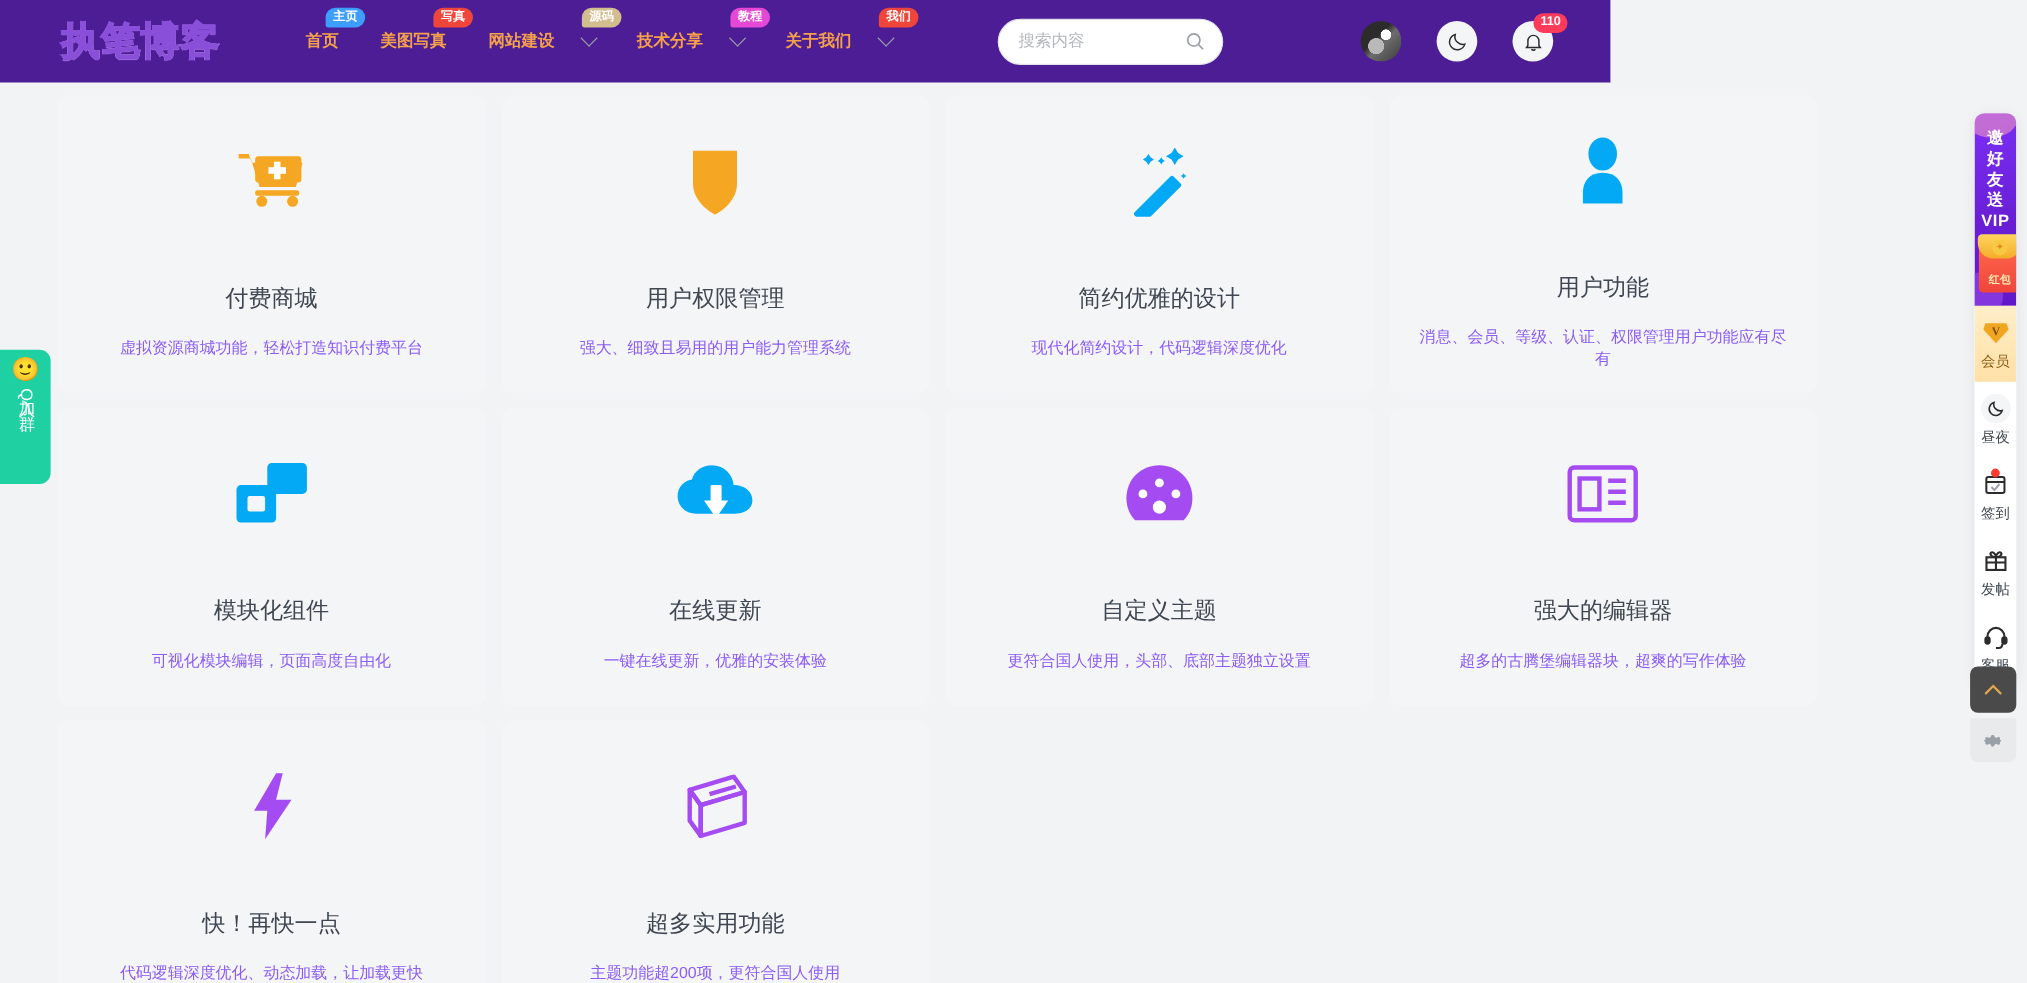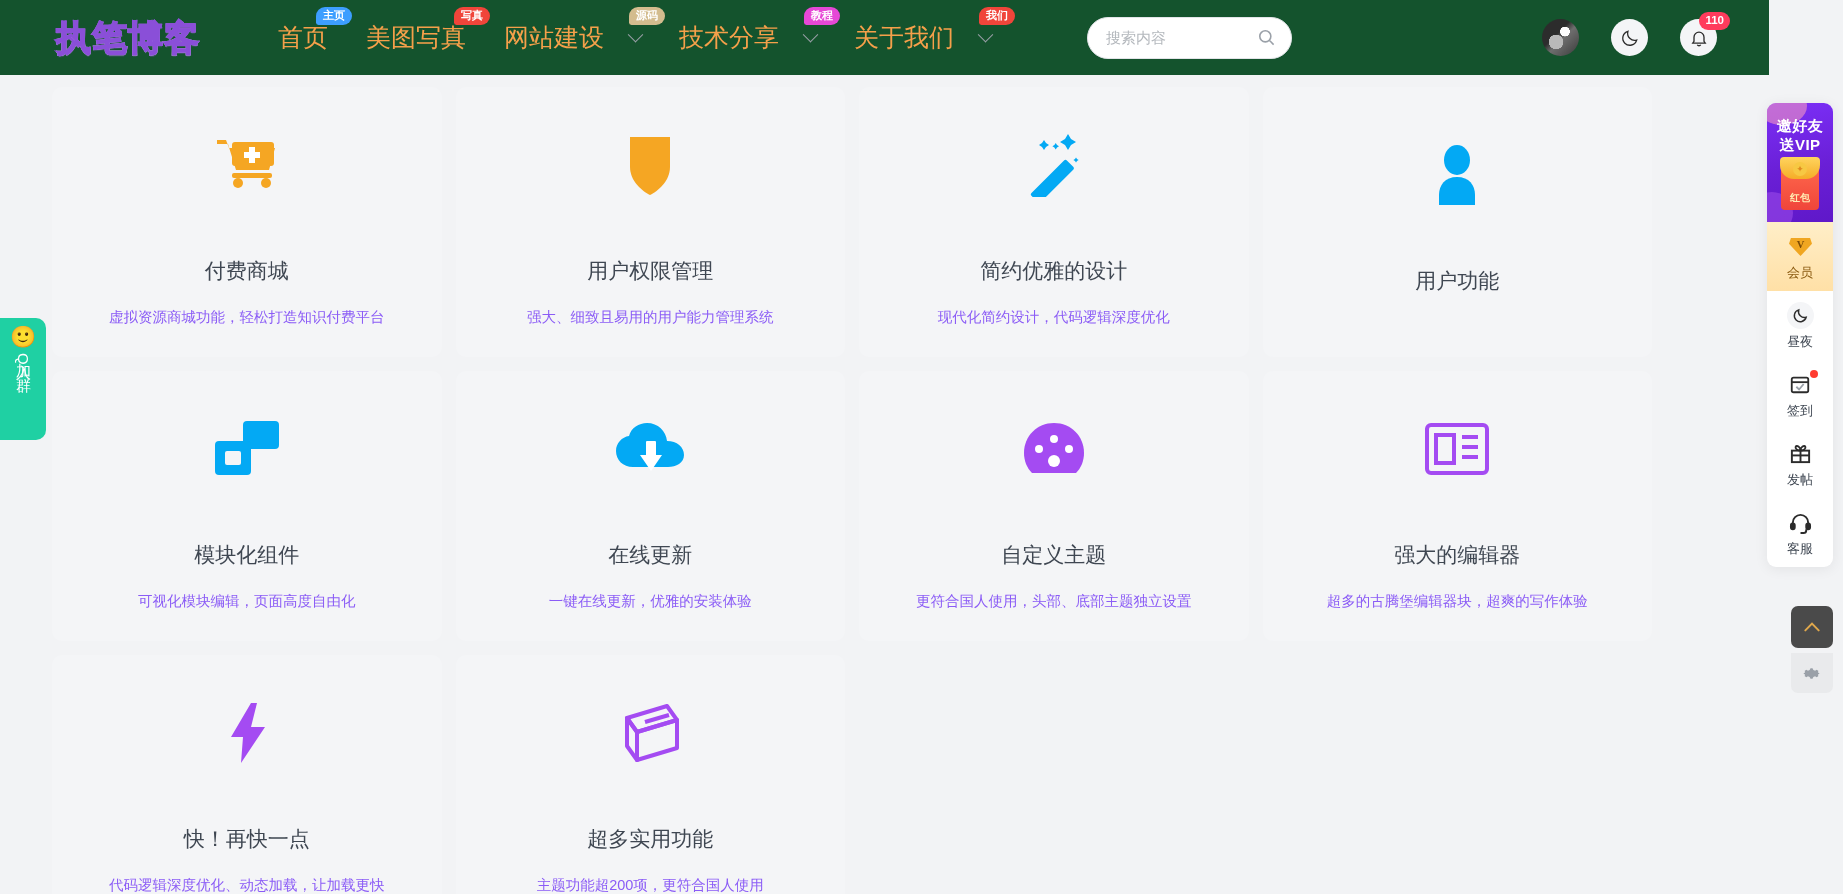--- a/index.html
+++ b/index.html
@@ -6,22 +6,22 @@
   html, body {
     width: 1843px; height: 894px;
     background: #f2f3f5;
     font-family: "Liberation Sans", "DejaVu Sans", sans-serif;
     overflow: hidden;
   }
 
   
   .header {
     position: absolute; top: 0; left: 0;
-    width: 1769px; height: 75px;
-    background: #14532d;
+    width: 1464px; height: 75px;
+    background: #4c1d95;
     display: flex; align-items: center;
     z-index: 50;
   }
   .logo {
     margin-left: 56px;
     font-size: 35px; font-weight: bold; letter-spacing: 1px;
     background: linear-gradient(180deg, #9b5de5 0%, #c77dff 35%, #ffffff 95%);
     -webkit-background-clip: text; background-clip: text;
     color: transparent;
     -webkit-text-stroke: 1.6px #8a4fd8;
@@ -32,21 +32,21 @@
 
   .nav { display: flex; align-items: center; margin-left: 78px; height: 100%; }
   .nav-item {
     position: relative;
     display: flex; align-items: center;
     margin-right: 38px;
     height: 100%;
     cursor: pointer;
   }
   .nav-label {
-    font-size: 25px; font-weight: normal; color: #f5a04a;
+    font-size: 15px; font-weight: bold; color: #f5a04a;
     white-space: nowrap;
   }
   .nav-badge {
     position: absolute;
     top: 7px; right: -24px;
     font-size: 11px; font-weight: bold; color: #fff;
     padding: 2px 7px 3px;
     border-radius: 11px 11px 11px 3px;
     white-space: nowrap;
     line-height: 1.15;
@@ -144,21 +144,21 @@
   }
   .qq-emoji { font-size: 21px; line-height: 1; margin-bottom: 4px; }
   .qq-text {
     color: #fff; font-size: 15px; line-height: 1.13;
     writing-mode: vertical-rl; letter-spacing: 1px;
   }
 
   
   .side-panel {
     position: absolute; right: 10px; top: 103px;
-    width: 66px;
+    width: 38px;
     background: #fff;
     border-radius: 9px;
     box-shadow: 0 2px 14px rgba(0,0,0,.07);
     overflow: hidden;
     z-index: 60;
   }
   .side-promo {
     background: linear-gradient(170deg, #7b2ff7 0%, #6a1fd6 55%, #5f18c9 100%);
     position: relative;
     padding: 14px 4px 12px;
@@ -344,20 +344,21 @@
     </div>
 
     <div class="card">
       <div class="card-icon">
         <svg width="54" height="64" viewBox="0 0 54 64" fill="#03a9f4">
           <ellipse cx="27" cy="17" rx="13" ry="15"></ellipse>
           <path d="M27 34c-12 0-18 8-18 18v10h36V52c0-10-6-18-18-18z"></path>
         </svg>
       </div>
       <div class="card-title">用户功能</div>
+      <div class="card-desc">消息、会员、等级、认证、权限管理用户功能应有尽有</div>
     </div>
 
     <div class="card">
       <div class="card-icon">
         <svg width="68" height="60" viewBox="0 0 68 60" fill="#03a9f4">
           <rect x="30" y="2" width="36" height="28" rx="4"></rect>
           <rect x="2" y="22" width="36" height="34" rx="4"></rect>
           <rect x="12" y="32" width="16" height="14" rx="2" fill="#f4f5f7"></rect>
         </svg>
       </div>

